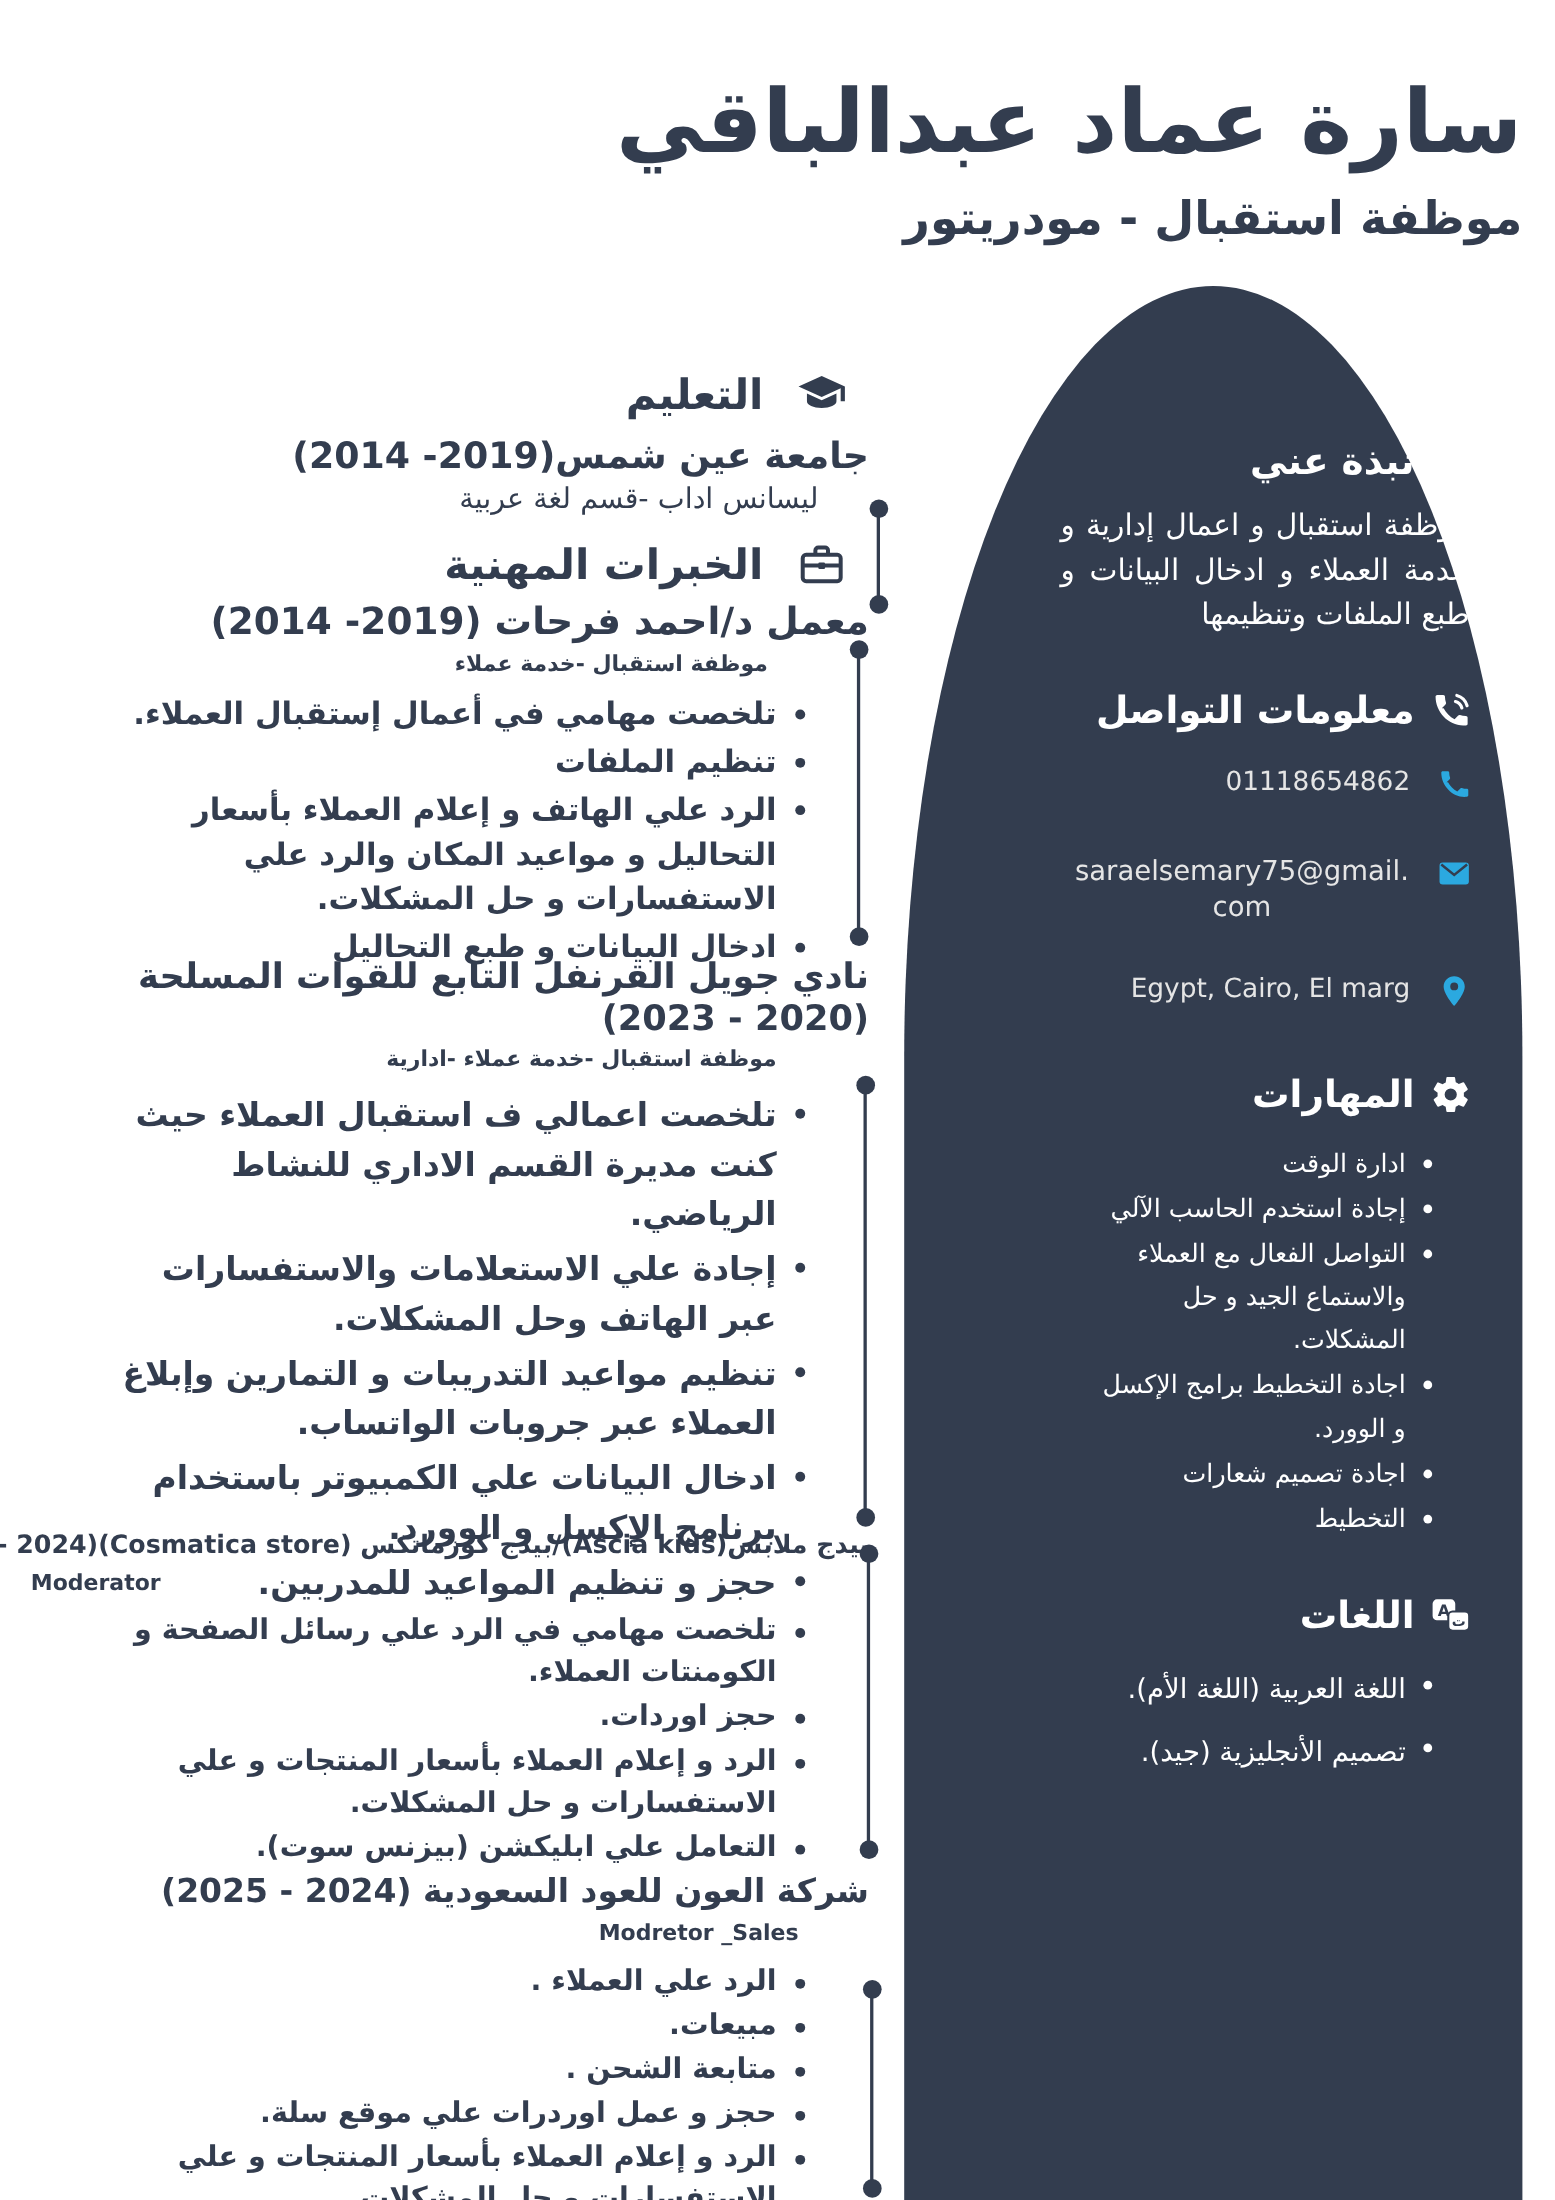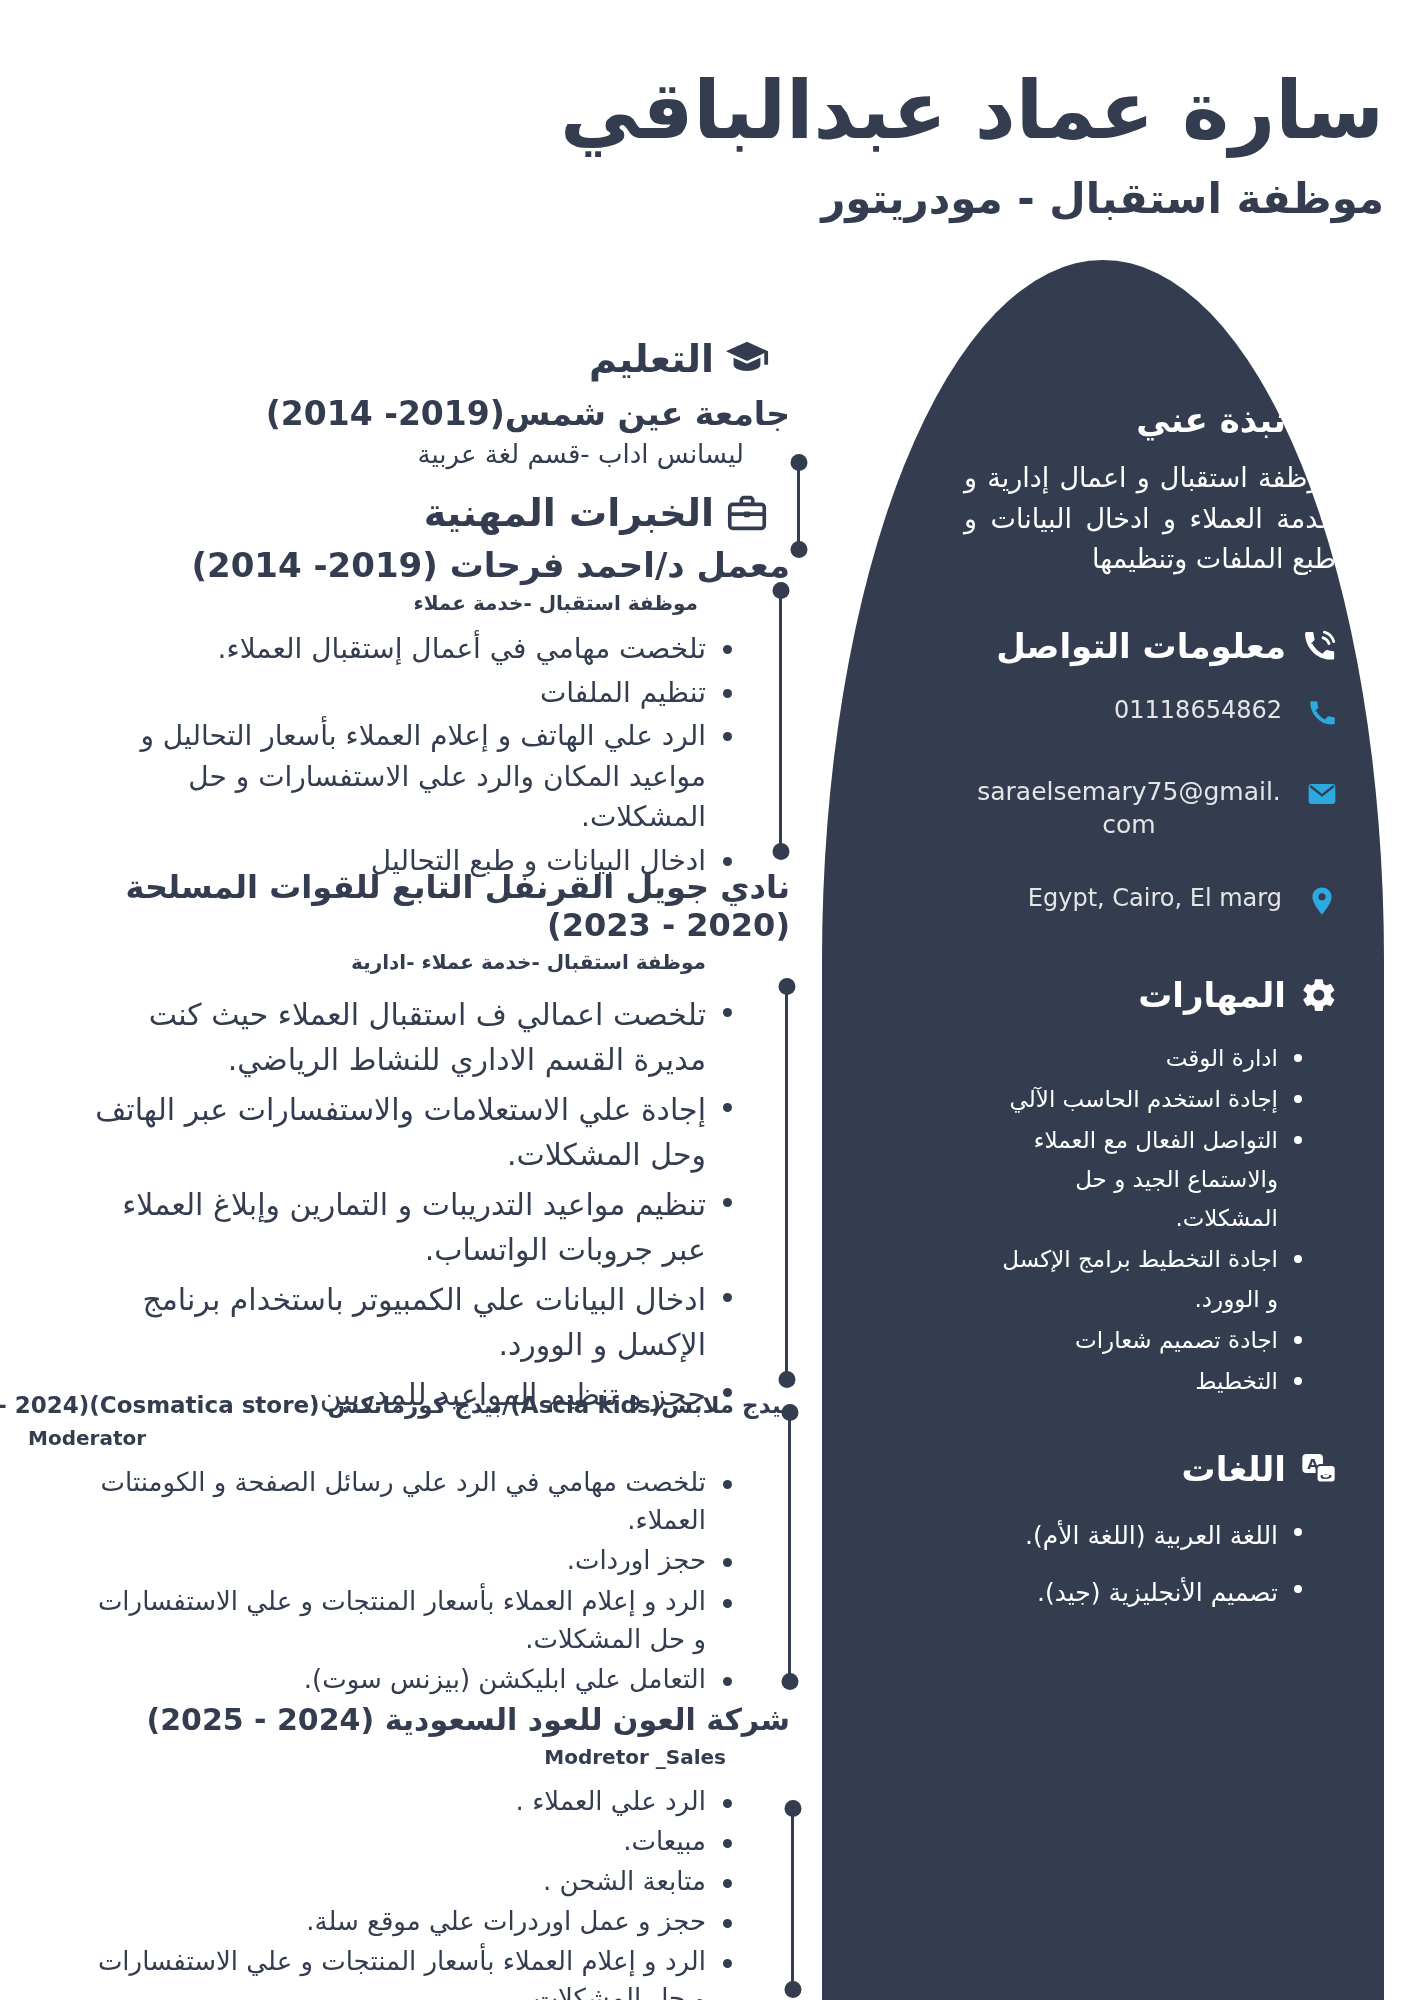--- a/index.html
+++ b/index.html
@@ -49,34 +49,34 @@
   }
   .sb-list li::before{
     content:'';position:absolute;right:2px;top:15px;width:8px;height:8px;
     border-radius:50%;background:#fff;
   }
   .sb-langs .sb-list{width:340px}
   .sb-langs .sb-list li{font-size:25px;line-height:1.8;margin-bottom:12px}
 
   
   .sec{position:absolute;right:624px;width:762px;direction:rtl;text-align:right}
-  .sec-head{display:flex;align-items:center;gap:10px;padding-right:20px}
+  .sec-head{display:flex;align-items:center;gap:30px;padding-right:20px}
   .sec-head h2{font-size:38px;margin:0;font-weight:bold}
   .sec-head svg{width:46px;height:46px;flex:none}
   .edu{top:336px}
   .edu-school{font-size:33px;font-weight:bold;margin-top:12px}
   .edu-degree{font-size:26px;margin:6px 46px 0 0}
   .exp-head{top:490px}
 
   .job{position:absolute;right:624px;width:762px;direction:rtl;text-align:right}
   .job-title{margin:0;font-size:34px;font-weight:bold}
   .job-sub{font-size:20px;font-weight:bold;margin:6px 92px 0 0}
   .job-bullets{list-style:none;margin:14px 0 0;padding:0 56px 0 0;max-width:706px;box-sizing:border-box}
   .job-bullets li{
-    position:relative;padding-right:28px;font-size:28px;line-height:1.45;margin-bottom:3px;
+    position:relative;padding-right:28px;font-size:28px;line-height:1.45;margin-bottom:3px;font-weight:bold;
   }
   .job-bullets li::before{
     content:'';position:absolute;right:2px;top:16px;width:9px;height:9px;
     border-radius:50%;background:#333D4F;
   }
   .job-0{top:545px}
   .job-1{top:868px}
   .job-1 .job-title{font-size:32px}
   .job-1 .job-sub{margin-right:84px}
   .job-1 .job-bullets{max-width:700px;margin-top:18px}

